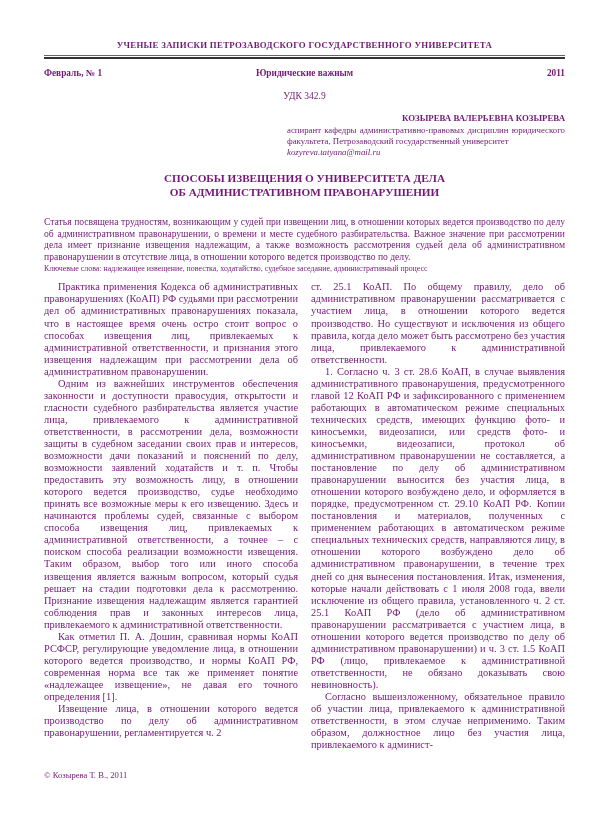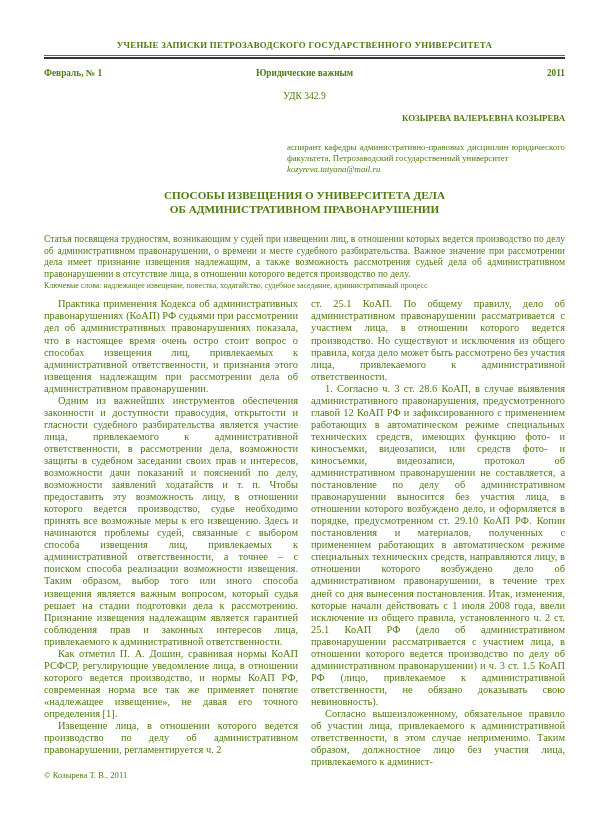--- a/index.html
+++ b/index.html
@@ -1,20 +1,20 @@
 <!DOCTYPE html>
 <html><head>
 <meta charset="utf-8">
 <style>
   html,body { margin:0; padding:0; background:#e8e8e8; }
   .page {
     width:609px; height:820px;
     background:#ffffff;
     font-family:"Liberation Serif", serif;
-    color:#4d7c0f;
+    color:#701a75;
     position:relative;
     box-sizing:border-box;
     padding:40px 44px 0 44px;
     overflow:hidden;
     margin:0 auto;
   }
   .journal-title {
     text-align:center; font-weight:bold; font-size:8.8px; letter-spacing:0.3px;
   }
   .rule {
@@ -27,21 +27,21 @@
   }
   .hr-left  { flex:1; text-align:left; }
   .hr-center{ flex:2; text-align:center; }
   .hr-right { flex:1; text-align:right; }
   .udk { text-align:center; font-size:9.5px; margin-top:13px; }
   .author-block {
     width:278px; margin-left:auto; margin-top:12px;
     font-size:8.8px; line-height:11px;
   }
   .author-name { font-weight:bold; text-align:right; }
-  .author-affiliation { text-align:justify; margin-top:18px; }
+  .author-affiliation { text-align:justify; margin-top:1px; }
   .author-email { font-style:italic; }
   .article-title {
     text-align:center; font-weight:bold;
     font-size:11.2px; line-height:13.5px;
     margin:14px 0 0 0;
   }
   .abstract {
     margin-top:17px; font-size:9.6px; line-height:11.6px; text-align:justify;
   }
   .keywords { margin-top:2px; font-size:7.9px; }

